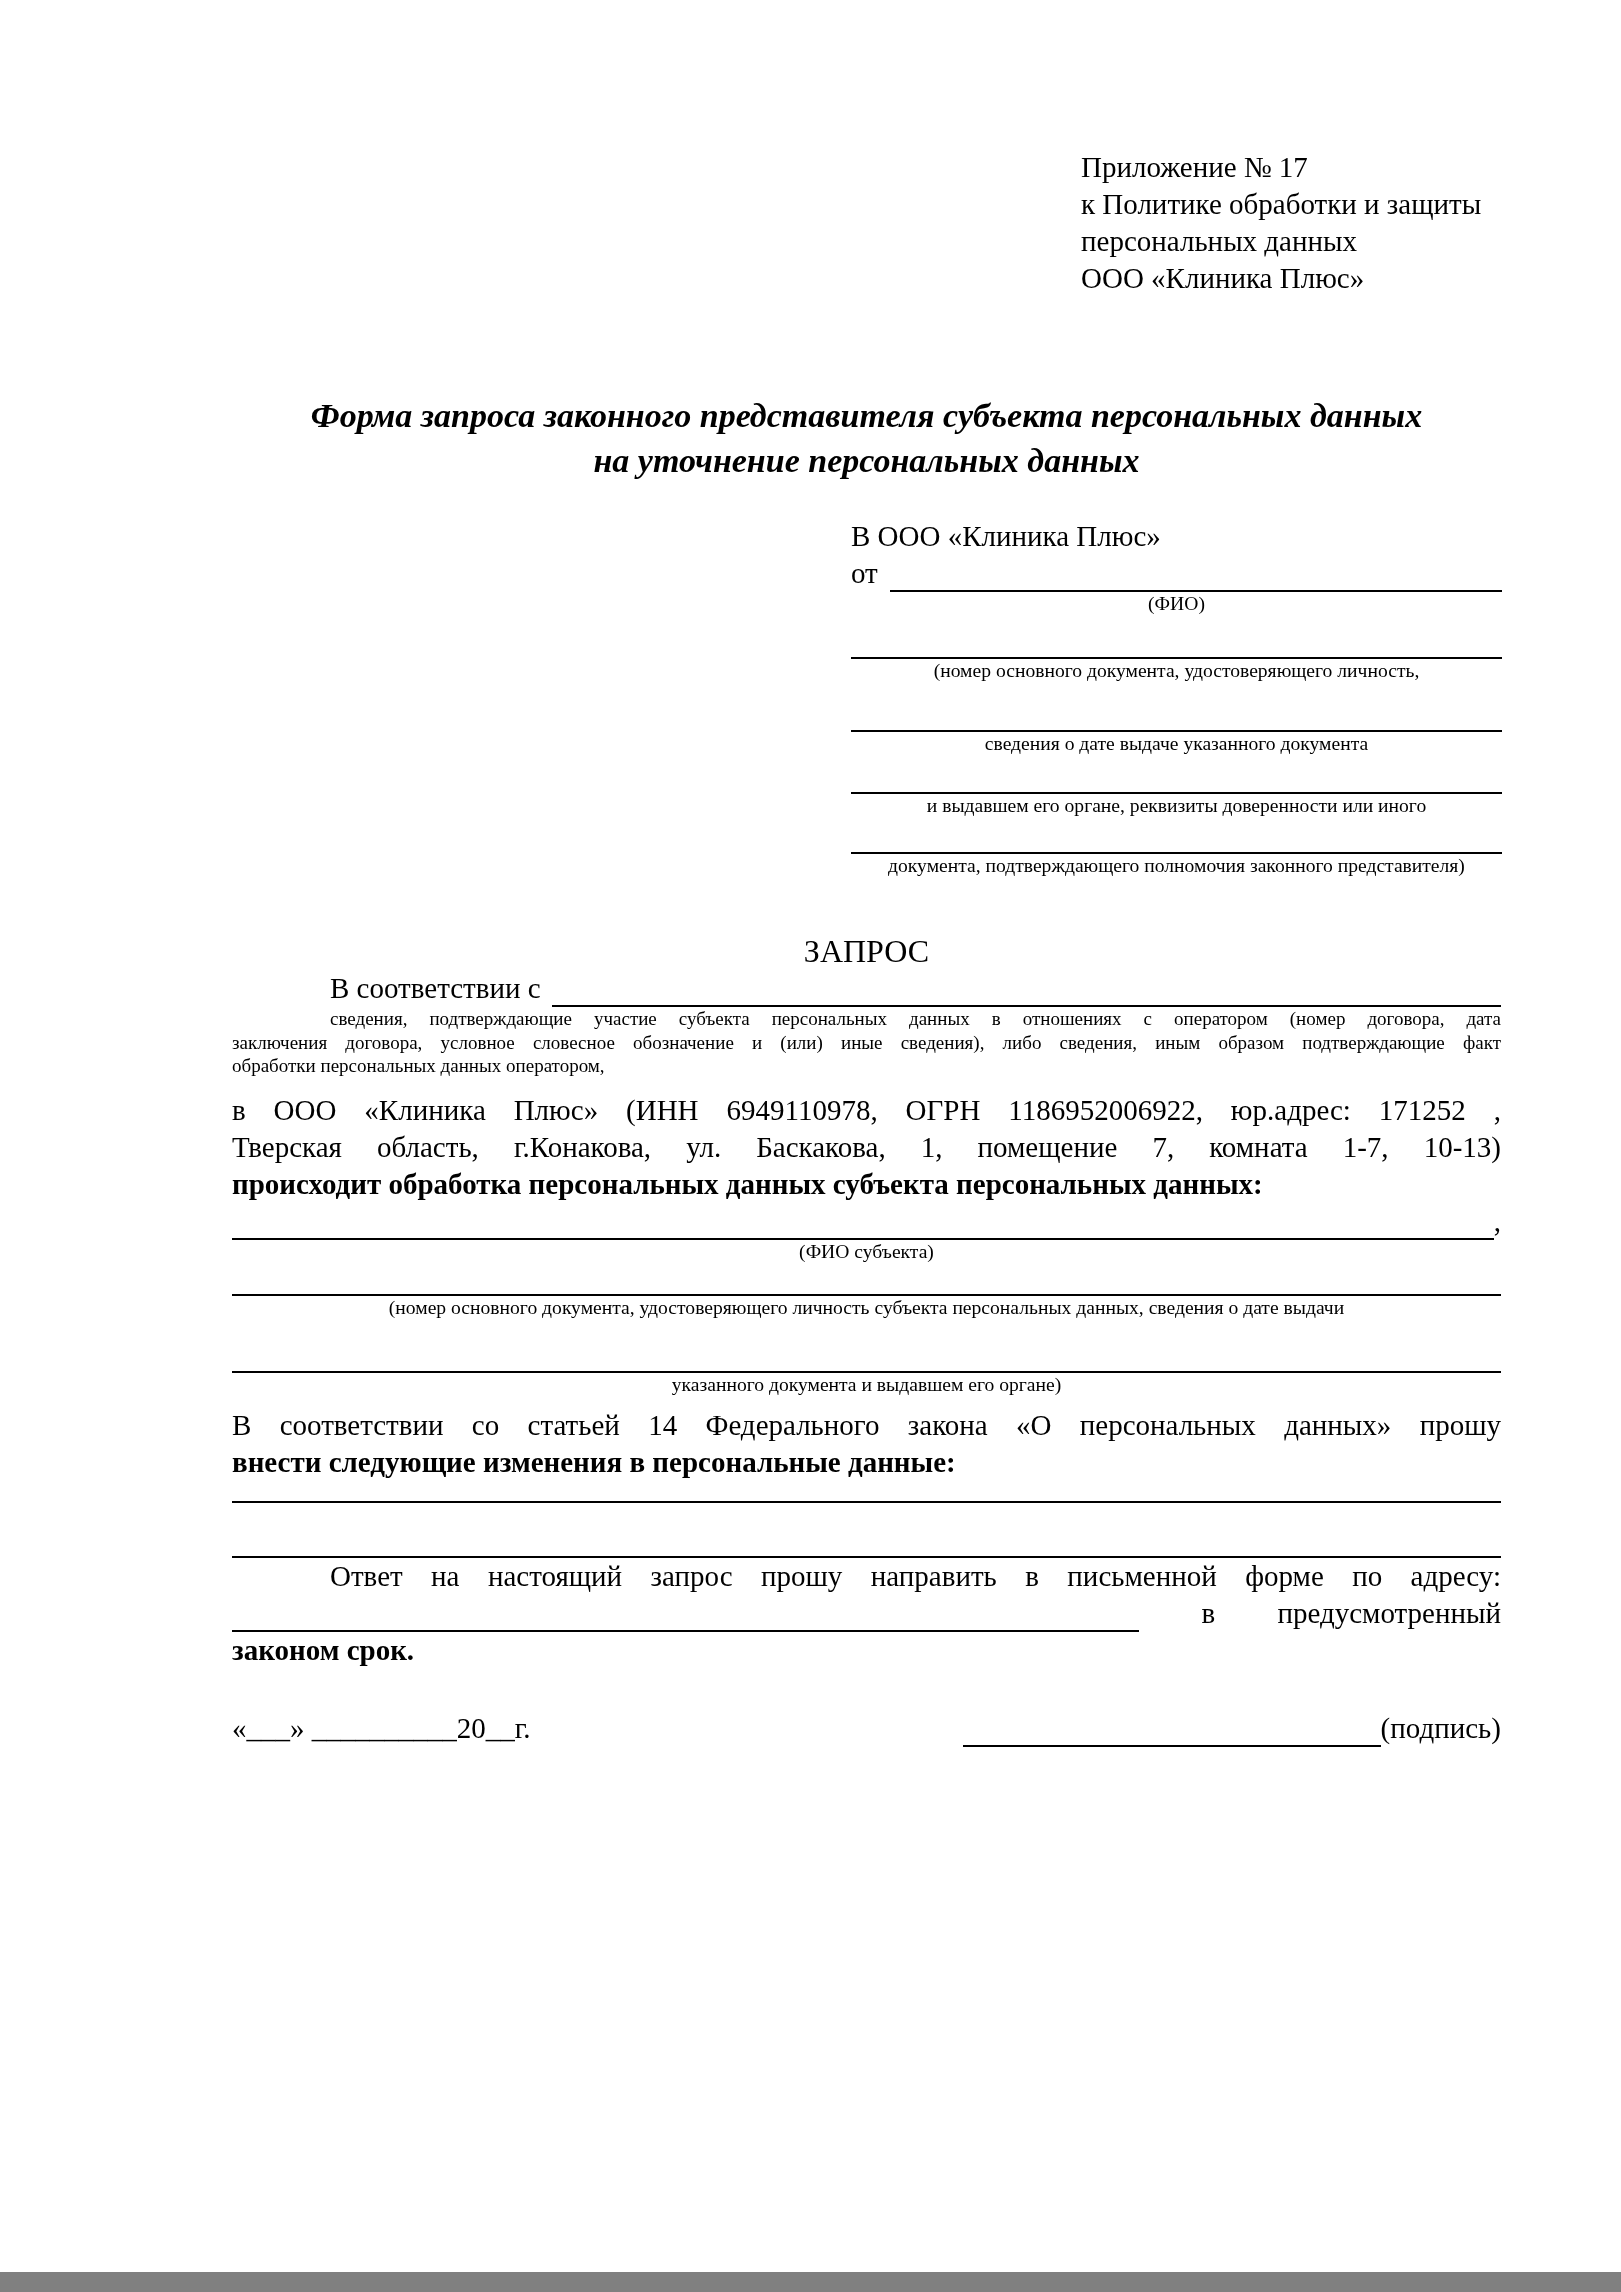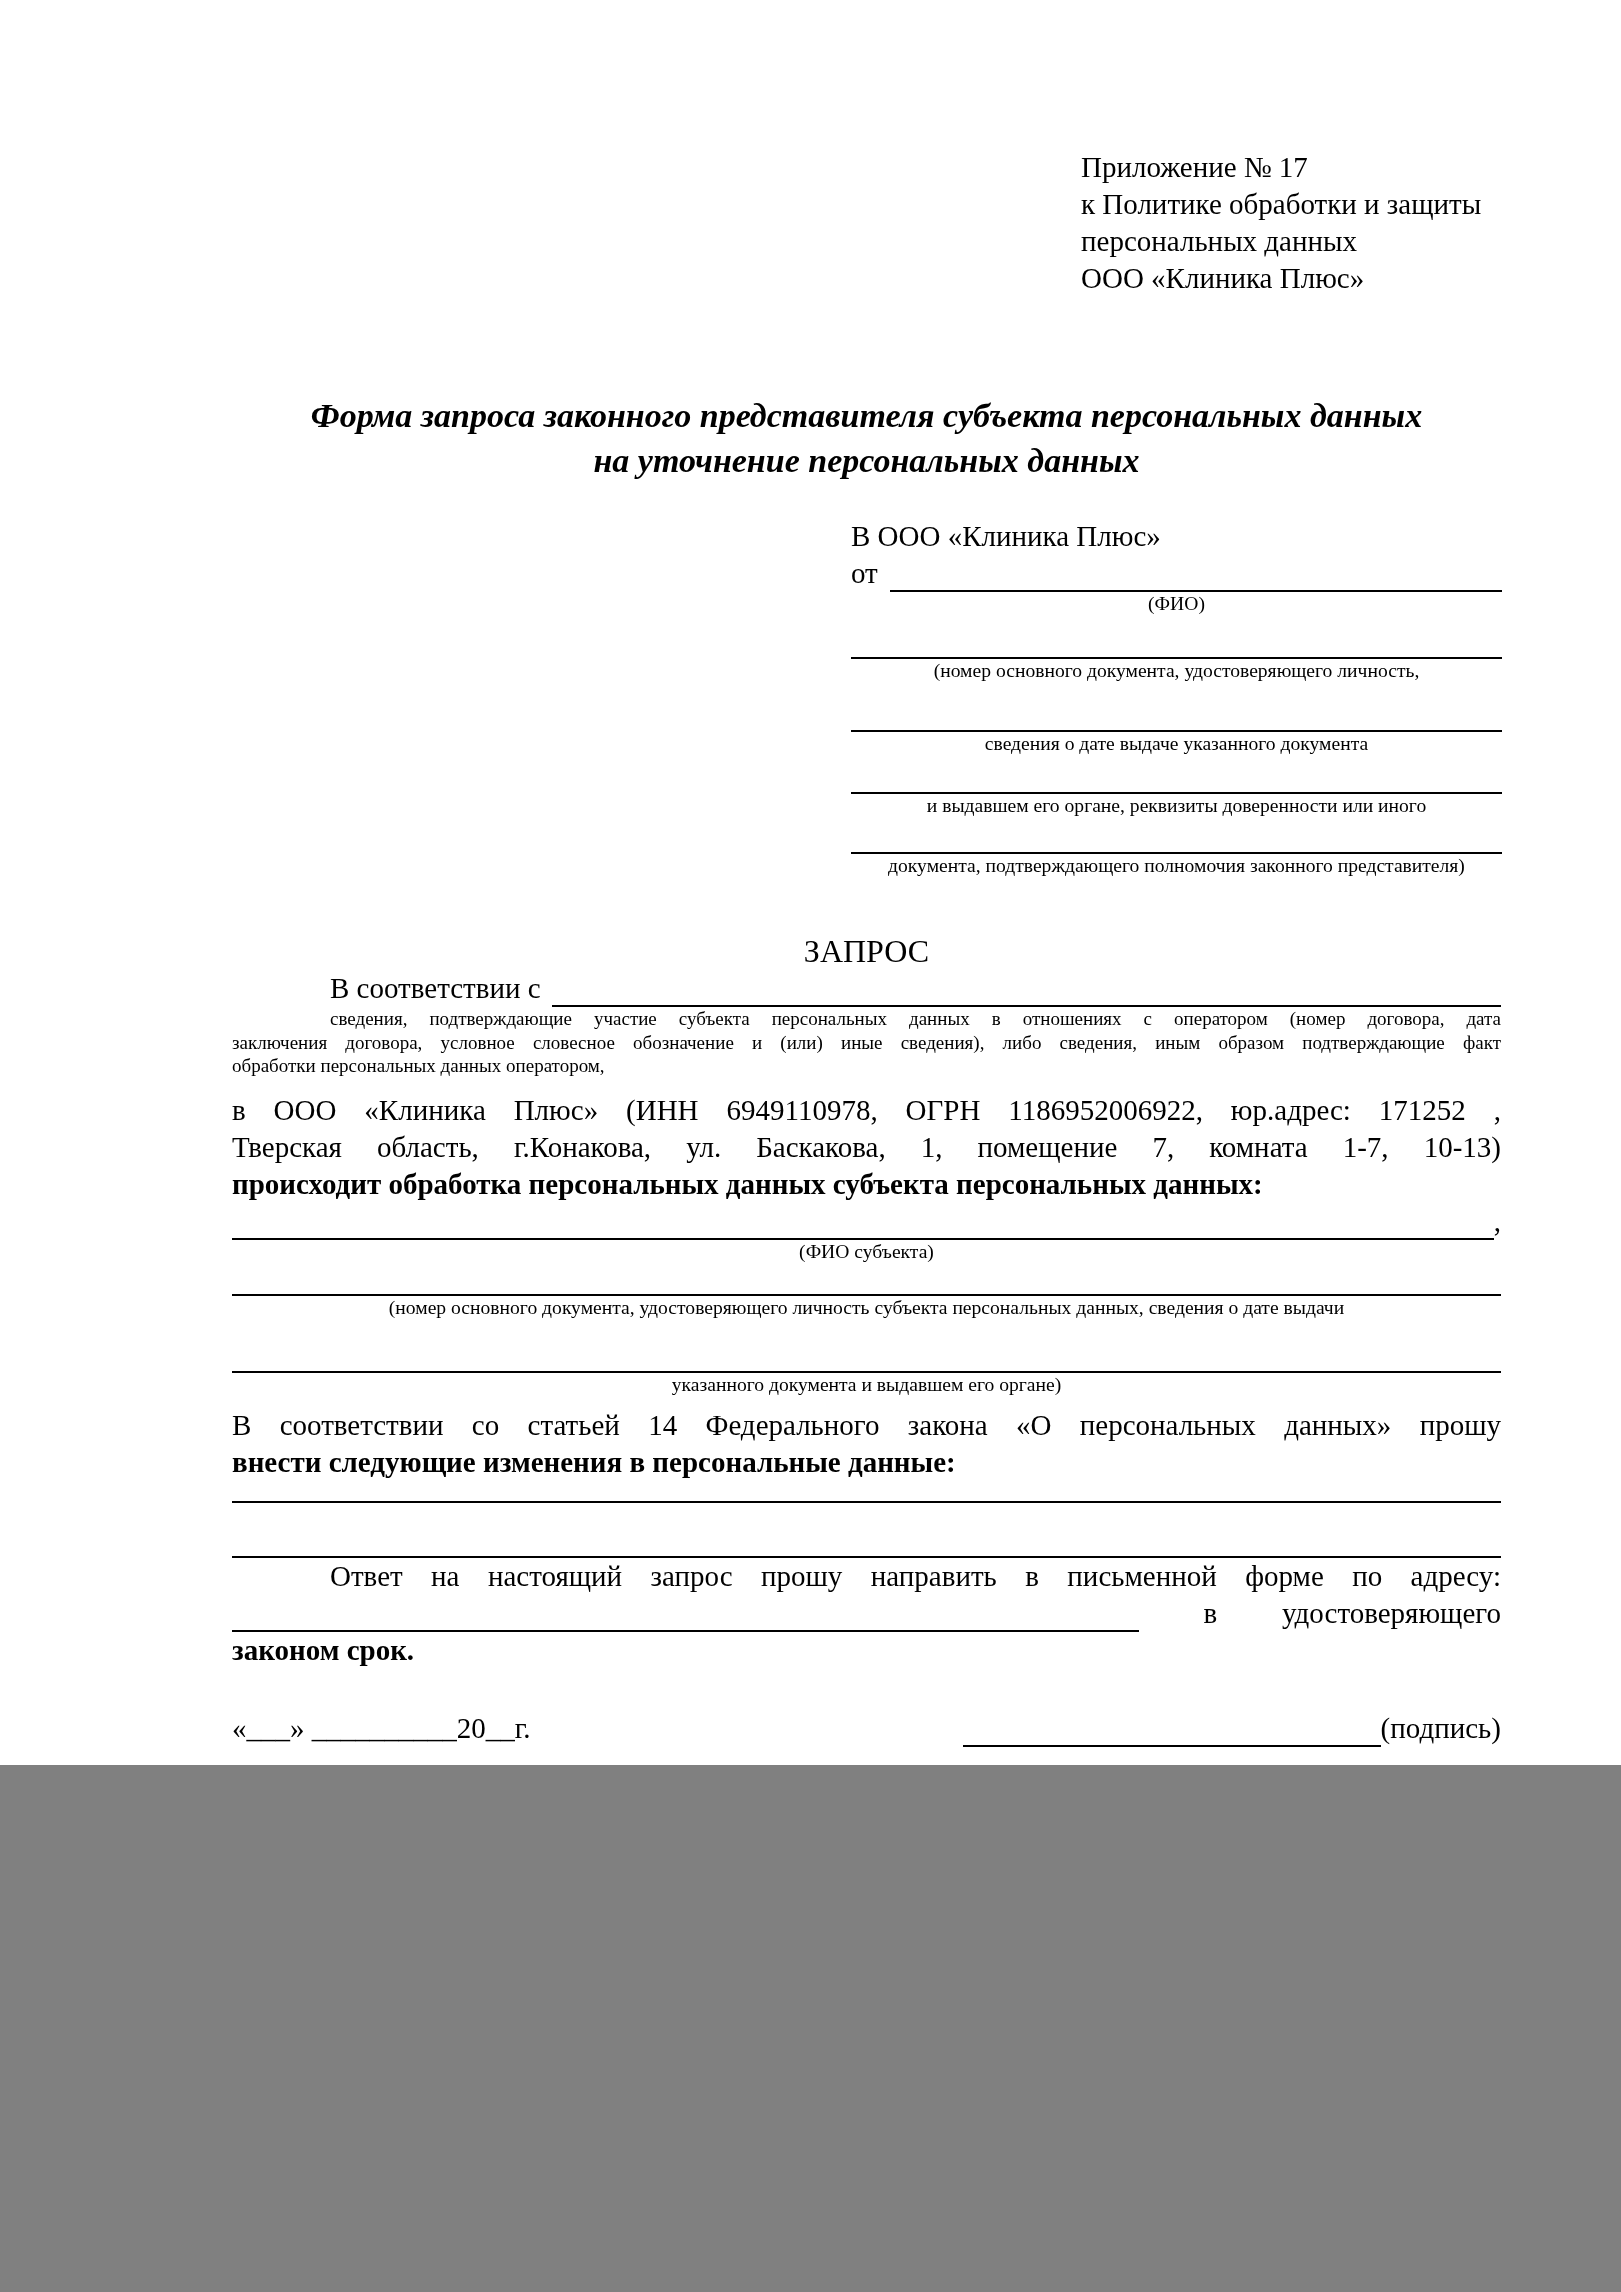--- a/index.html
+++ b/index.html
@@ -1,18 +1,18 @@
 <!DOCTYPE html>
 <html><head>
 <meta charset="utf-8">
 <style>
   html,body{margin:0;padding:0;background:#808080;}
   .page{
     position:relative;
-    width:1621px;height:1765px;
+    width:1621px;height:2272px;
     background:#ffffff;
     font-family:"Liberation Serif","DejaVu Serif",serif;
     color:#000;
     overflow:hidden;
   }
   .abs{position:absolute;}
   
   .header-note{left:1081px;top:149px;font-size:29px;line-height:37px;}
   
   .doc-title{left:232px;top:393px;width:1269px;text-align:center;font-weight:bold;font-size:34px;line-height:45px;font-style:italic;}
@@ -113,21 +113,21 @@
       <div class="lline">внести следующие изменения в персональные данные:</div>
     </div>
 
     <div class="rule" style="margin-top:19.6px;"></div>
     <div class="rule" style="margin-top:53px;"></div>
 
     <div class="jline indent">Ответ на настоящий запрос прошу направить в письменной форме по адресу:</div>
     <div class="ans2">
       <span class="addr-line"></span>
       <span>в</span>
-      <span>удостоверяющего</span>
+      <span>предусмотренный</span>
     </div>
     <div class="lline">законом срок.</div>
 
     <div class="footer-row">
       <span>«___» __________20__г.</span>
       <span class="sig-group">
         <span class="sig-line"></span>
         <span>(подпись)</span>
       </span>
     </div>

